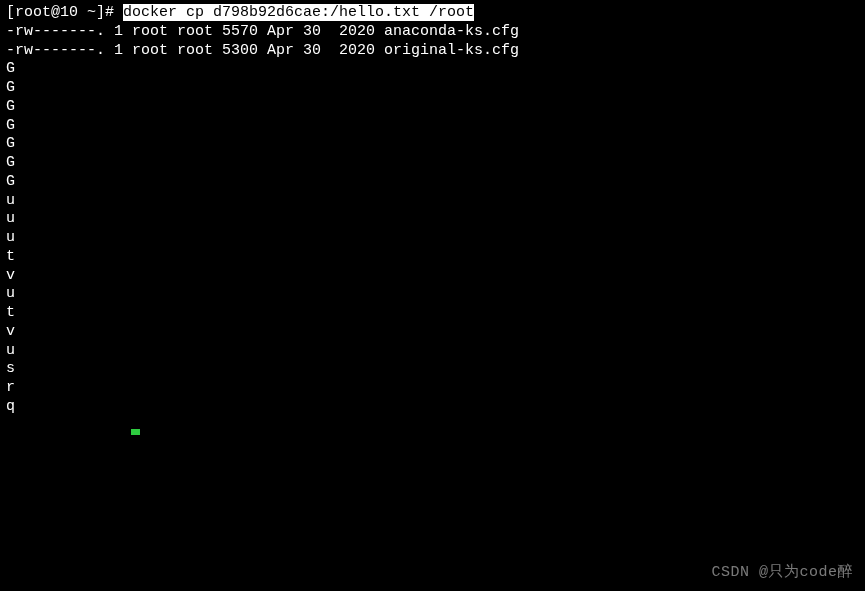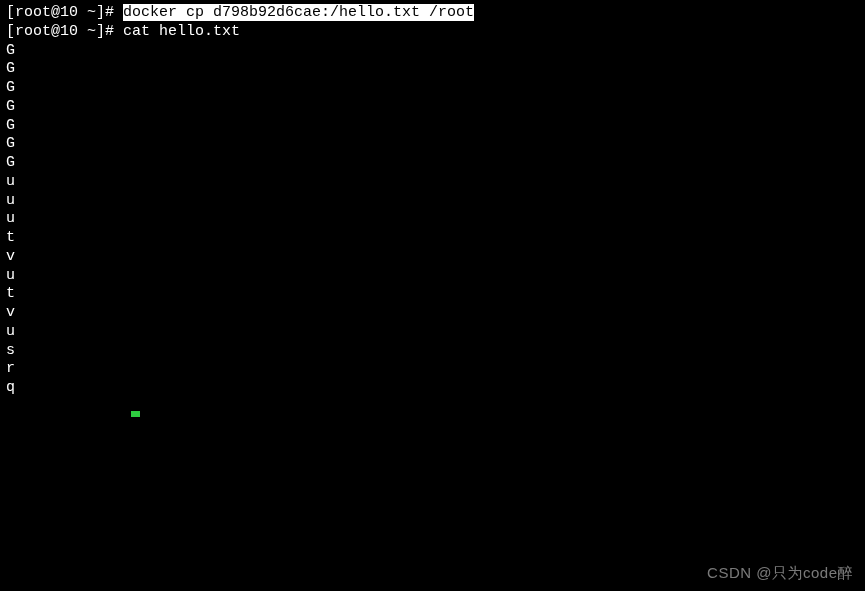--- a/index.html
+++ b/index.html
@@ -27,42 +27,43 @@
     }
     .highlighted {
       background: #ffffff;
       color: #000000;
     }
     .watermark {
       position: absolute;
       bottom: 8px;
       right: 12px;
       color: rgba(220, 220, 220, 0.55);
-      font-family: Liberation Sans, sans-serif;
+      font-family: Liberation Mono, monospace;
       font-size: 15px;
       letter-spacing: 0.5px;
     }
     .cursor-block {
       display: inline-block;
       width: 9px;
       height: 6px;
       background: #2ecc40;
       vertical-align: bottom;
       margin-left: 125px;
       margin-top: 4px;
     }
   </style>
 </head>
 <body>
 
 
 
 <div id="terminal">
     <div class="line"><span class="prompt">[root@10 ~]# </span><span class="highlighted">docker cp d798b92d6cae:/hello.txt /root</span></div>
-    <div class="line"><span class="prompt">[root@10 ~]# </span><span>cat hello.txt</span></div>
+    <div class="line">-rw-------. 1 root root 5570 Apr 30  2020 anaconda-ks.cfg</div>
+    <div class="line">-rw-------. 1 root root 5300 Apr 30  2020 original-ks.cfg</div>
     <div class="line">G</div>
     <div class="line">G</div>
     <div class="line">G</div>
     <div class="line">G</div>
     <div class="line">G</div>
     <div class="line">G</div>
     <div class="line">G</div>
     <div class="line">u</div>
     <div class="line">u</div>
     <div class="line">u</div>

